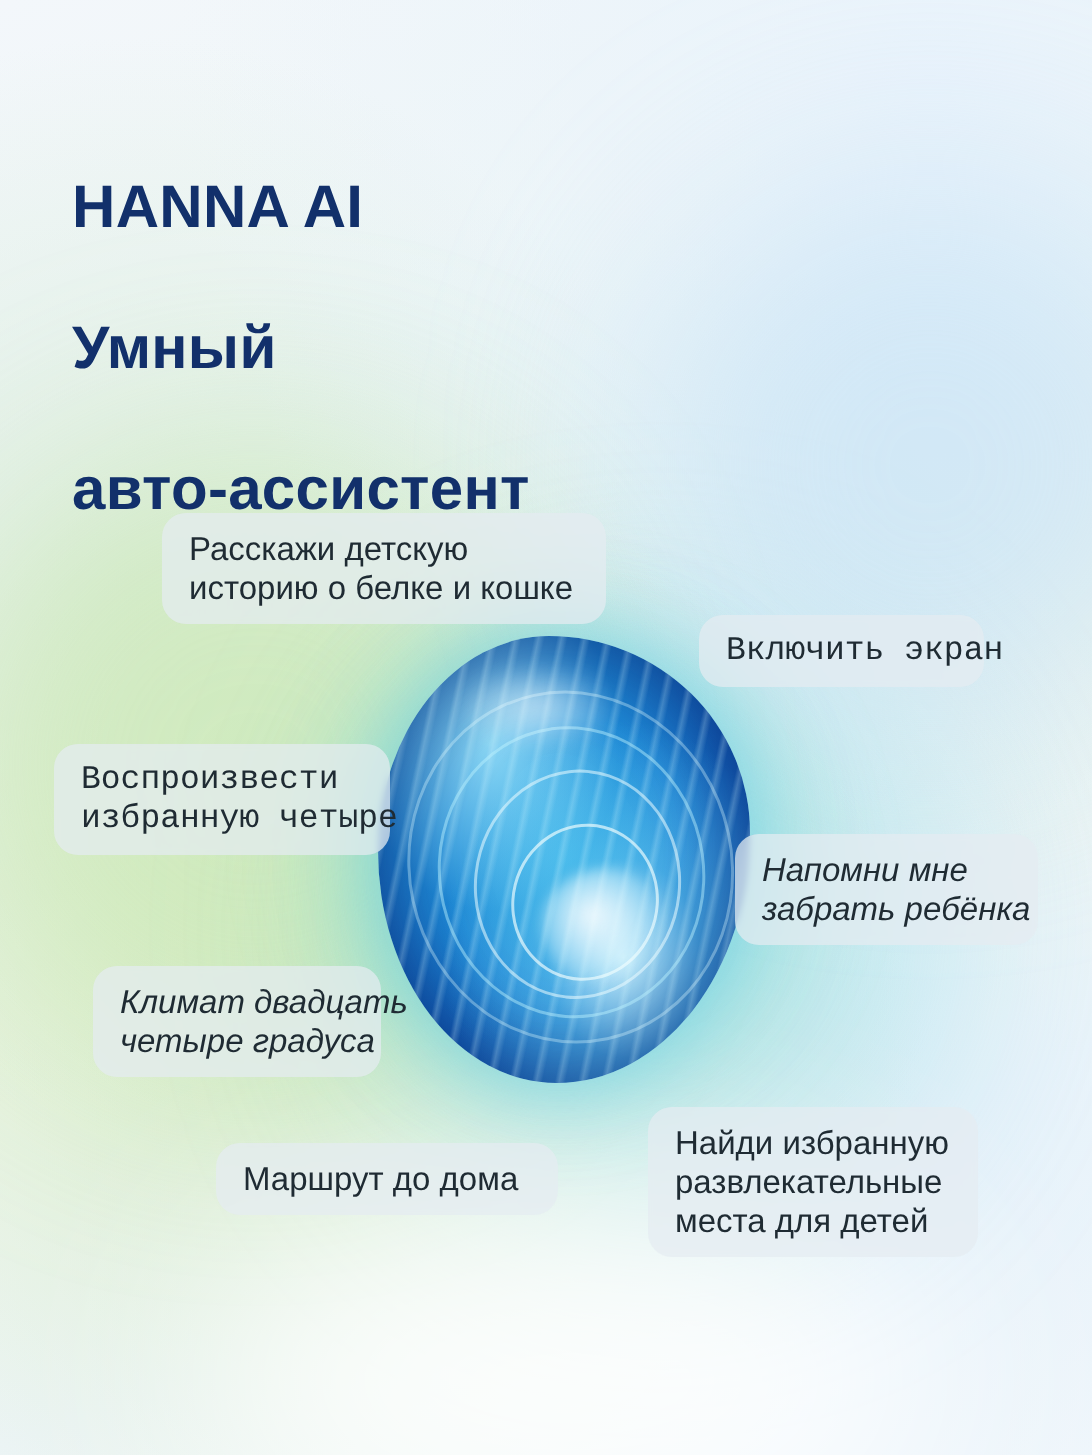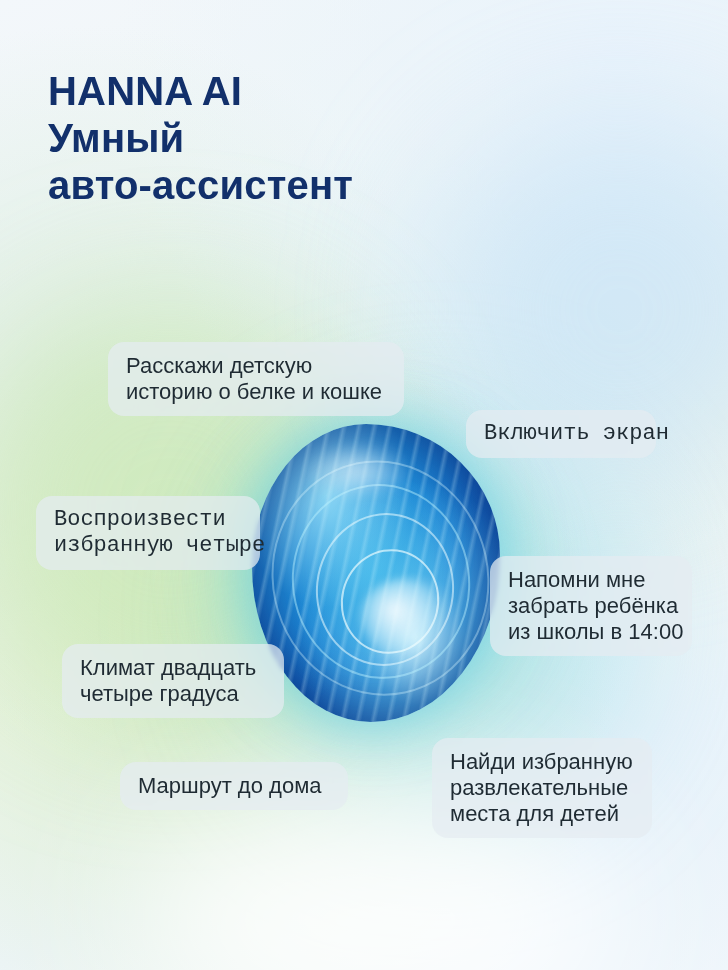--- a/index.html
+++ b/index.html
@@ -61,20 +61,21 @@
     top: 68px;
     z-index: 8;
   }
   .title-line {
     color: #12306b;
     font-size: 40px;
     line-height: 47px;
     font-weight: bold;
     letter-spacing: 0.2px;
     white-space: nowrap;
+    margin-top: 47px;
   }
 
   
   .orb-wrap {
     position: absolute;
     left: 252px;
     top: 424px;
     width: 248px;
     height: 298px;
     z-index: 4;
@@ -151,23 +152,23 @@
     line-height: 26px;
     padding: 11px 18px;
     box-sizing: border-box;
     backdrop-filter: blur(2px);
   }
   .chip div { white-space: nowrap; }
 
   #chip-story    { left: 108px; top: 342px; width: 296px; }
   #chip-screen   { left: 466px; top: 410px; width: 190px; font-family: Liberation Mono, monospace; }
   #chip-music    { left: 36px;  top: 496px; width: 224px; font-family: Liberation Mono, monospace; }
-  #chip-remind   { left: 490px; top: 556px; width: 202px; }
-  #chip-climate  { left: 62px;  top: 644px; width: 222px; }
-  #chip-route    { left: 120px; top: 762px; width: 228px; }
+  #chip-remind   { left: 490px; top: 556px; width: 202px; font-style: italic; }
+  #chip-climate  { left: 62px;  top: 644px; width: 192px; font-style: italic; }
+  #chip-route    { left: 144px; top: 762px; width: 228px; }
   #chip-places   { left: 432px; top: 738px; width: 220px; }
 </style>
 </head>
 <body>
 
 <div class="poster">
 
   <div class="glow glow-green"></div>
   <div class="glow glow-teal"></div>
   <div class="glow glow-blue"></div>
@@ -202,21 +203,20 @@
   </div>
 
   <div class="chip" id="chip-music">
     <div>Воспроизвести</div>
     <div>избранную четыре</div>
   </div>
 
   <div class="chip" id="chip-remind">
     <div>Напомни мне</div>
     <div>забрать ребёнка</div>
-    <div>из школы в 14:00</div>
   </div>
 
   <div class="chip" id="chip-climate">
     <div>Климат двадцать</div>
     <div>четыре градуса</div>
   </div>
 
   <div class="chip" id="chip-route">
     <div>Маршрут до дома</div>
   </div>

